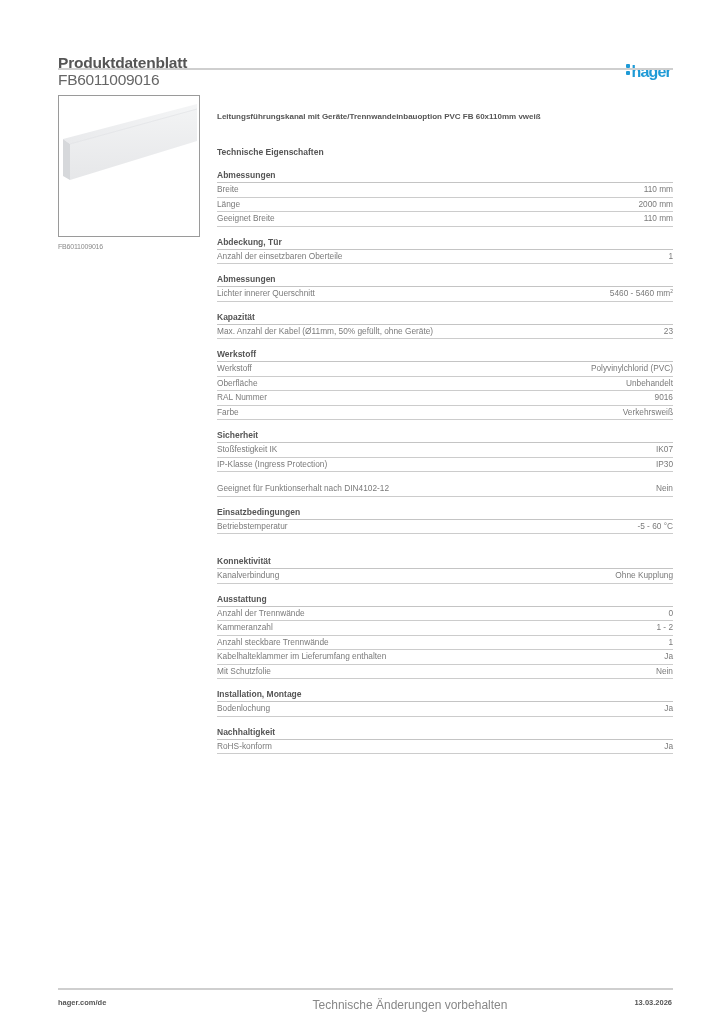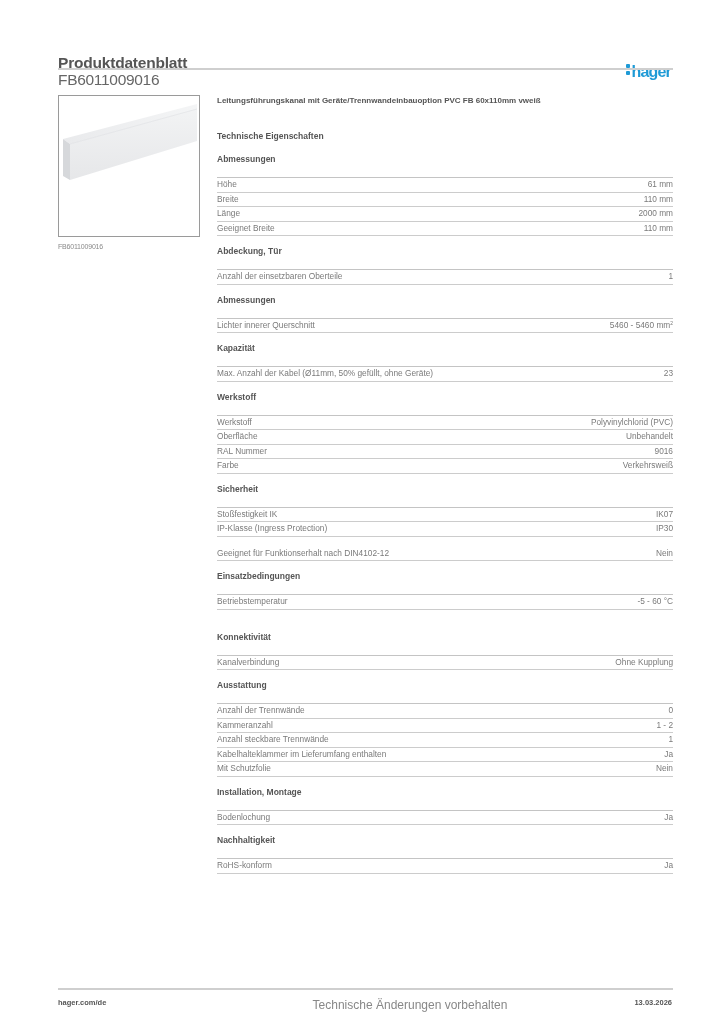--- a/index.html
+++ b/index.html
@@ -12,25 +12,25 @@
     .logo { position: absolute; right: 2px; top: 6px; font-size: 16px; font-weight: bold; color: #1e9ad6; letter-spacing: -0.8px; line-height: 24px; }
     .logo .colon { display: inline-block; width: 5px; position: relative; }
     .logo .colon::before, .logo .colon::after { content: ""; position: absolute; left: 0; width: 4px; height: 4px; background: #1e9ad6; border-radius: 1px; }
     .logo .colon::before { top: -13px; }
     .logo .colon::after { top: -6px; }
     .header-rule { position: absolute; left: 58px; top: 68px; width: 615px; height: 2px; background: #cfcfcf; }
 
     .image-frame { position: absolute; left: 58px; top: 95px; width: 142px; height: 142px; border: 1px solid #9a9a9a; background: #fff; }
     .image-caption { position: absolute; left: 58px; top: 243px; font-size: 7px; color: #8a8a8a; letter-spacing: -0.2px; }
 
-    .content { position: absolute; left: 217px; top: 96px; width: 456px; }
+    .content { position: absolute; left: 217px; top: 112px; width: 456px; }
     .product-desc { font-size: 8px; font-weight: bold; color: #555; height: 14px; }
     .tech-heading { font-size: 8.5px; font-weight: bold; color: #555; margin-top: 21px; height: 14px; }
     .section { margin-top: 11px; }
-    .sec-head { font-size: 8.5px; font-weight: bold; color: #555; line-height: 11px; padding-bottom: 12px; border-bottom: 1.5px solid #c4c4c4; }
+    .sec-head { font-size: 8.5px; font-weight: bold; color: #555; line-height: 11px; padding-bottom: 1px; border-bottom: 1.5px solid #c4c4c4; }
     .row { display: flex; justify-content: space-between; font-size: 8.3px; color: #7a7a7a; height: 14.5px; line-height: 13px; border-bottom: 1.5px solid #cccccc; }
     .row .label { white-space: nowrap; }
     .row .value { white-space: nowrap; text-align: right; }
     sup { font-size: 5px; vertical-align: top; line-height: 8px; }
 
     .footer-rule { position: absolute; left: 58px; top: 988px; width: 615px; height: 1.5px; background: #cfcfcf; }
     .footer-left { position: absolute; left: 58px; top: 998px; font-size: 7.5px; font-weight: bold; color: #555; text-align: center; }
     .footer-center { position: absolute; left: 0; width: 724px; top: 998px; text-align: center; font-size: 12px; color: #888; margin-left: 48px; }
     .footer-right { position: absolute; right: 52px; top: 998px; font-size: 7.5px; font-weight: bold; color: #555; }
   </style>
@@ -67,24 +67,20 @@
 </div>
 <div class="image-caption">FB6011009016</div>
 
 <div class="content">
   <div class="product-desc">Leitungsführungskanal mit Geräte/Trennwandeinbauoption PVC FB 60x110mm vweiß</div>
   <div class="tech-heading">Technische Eigenschaften</div>
   <div id="sections">
       <div class="section" style="margin-top: 9px;">
         <div class="sec-head">Abmessungen</div>
         <div class="row">
-          <span class="label">Höhe</span>
-          <span class="value"><span>61 mm</span></span>
-        </div>
-        <div class="row">
           <span class="label">Breite</span>
           <span class="value"><span>110 mm</span></span>
         </div>
         <div class="row">
           <span class="label">Länge</span>
           <span class="value"><span>2000 mm</span></span>
         </div>
         <div class="row">
           <span class="label">Geeignet Breite</span>
           <span class="value"><span>110 mm</span></span>

